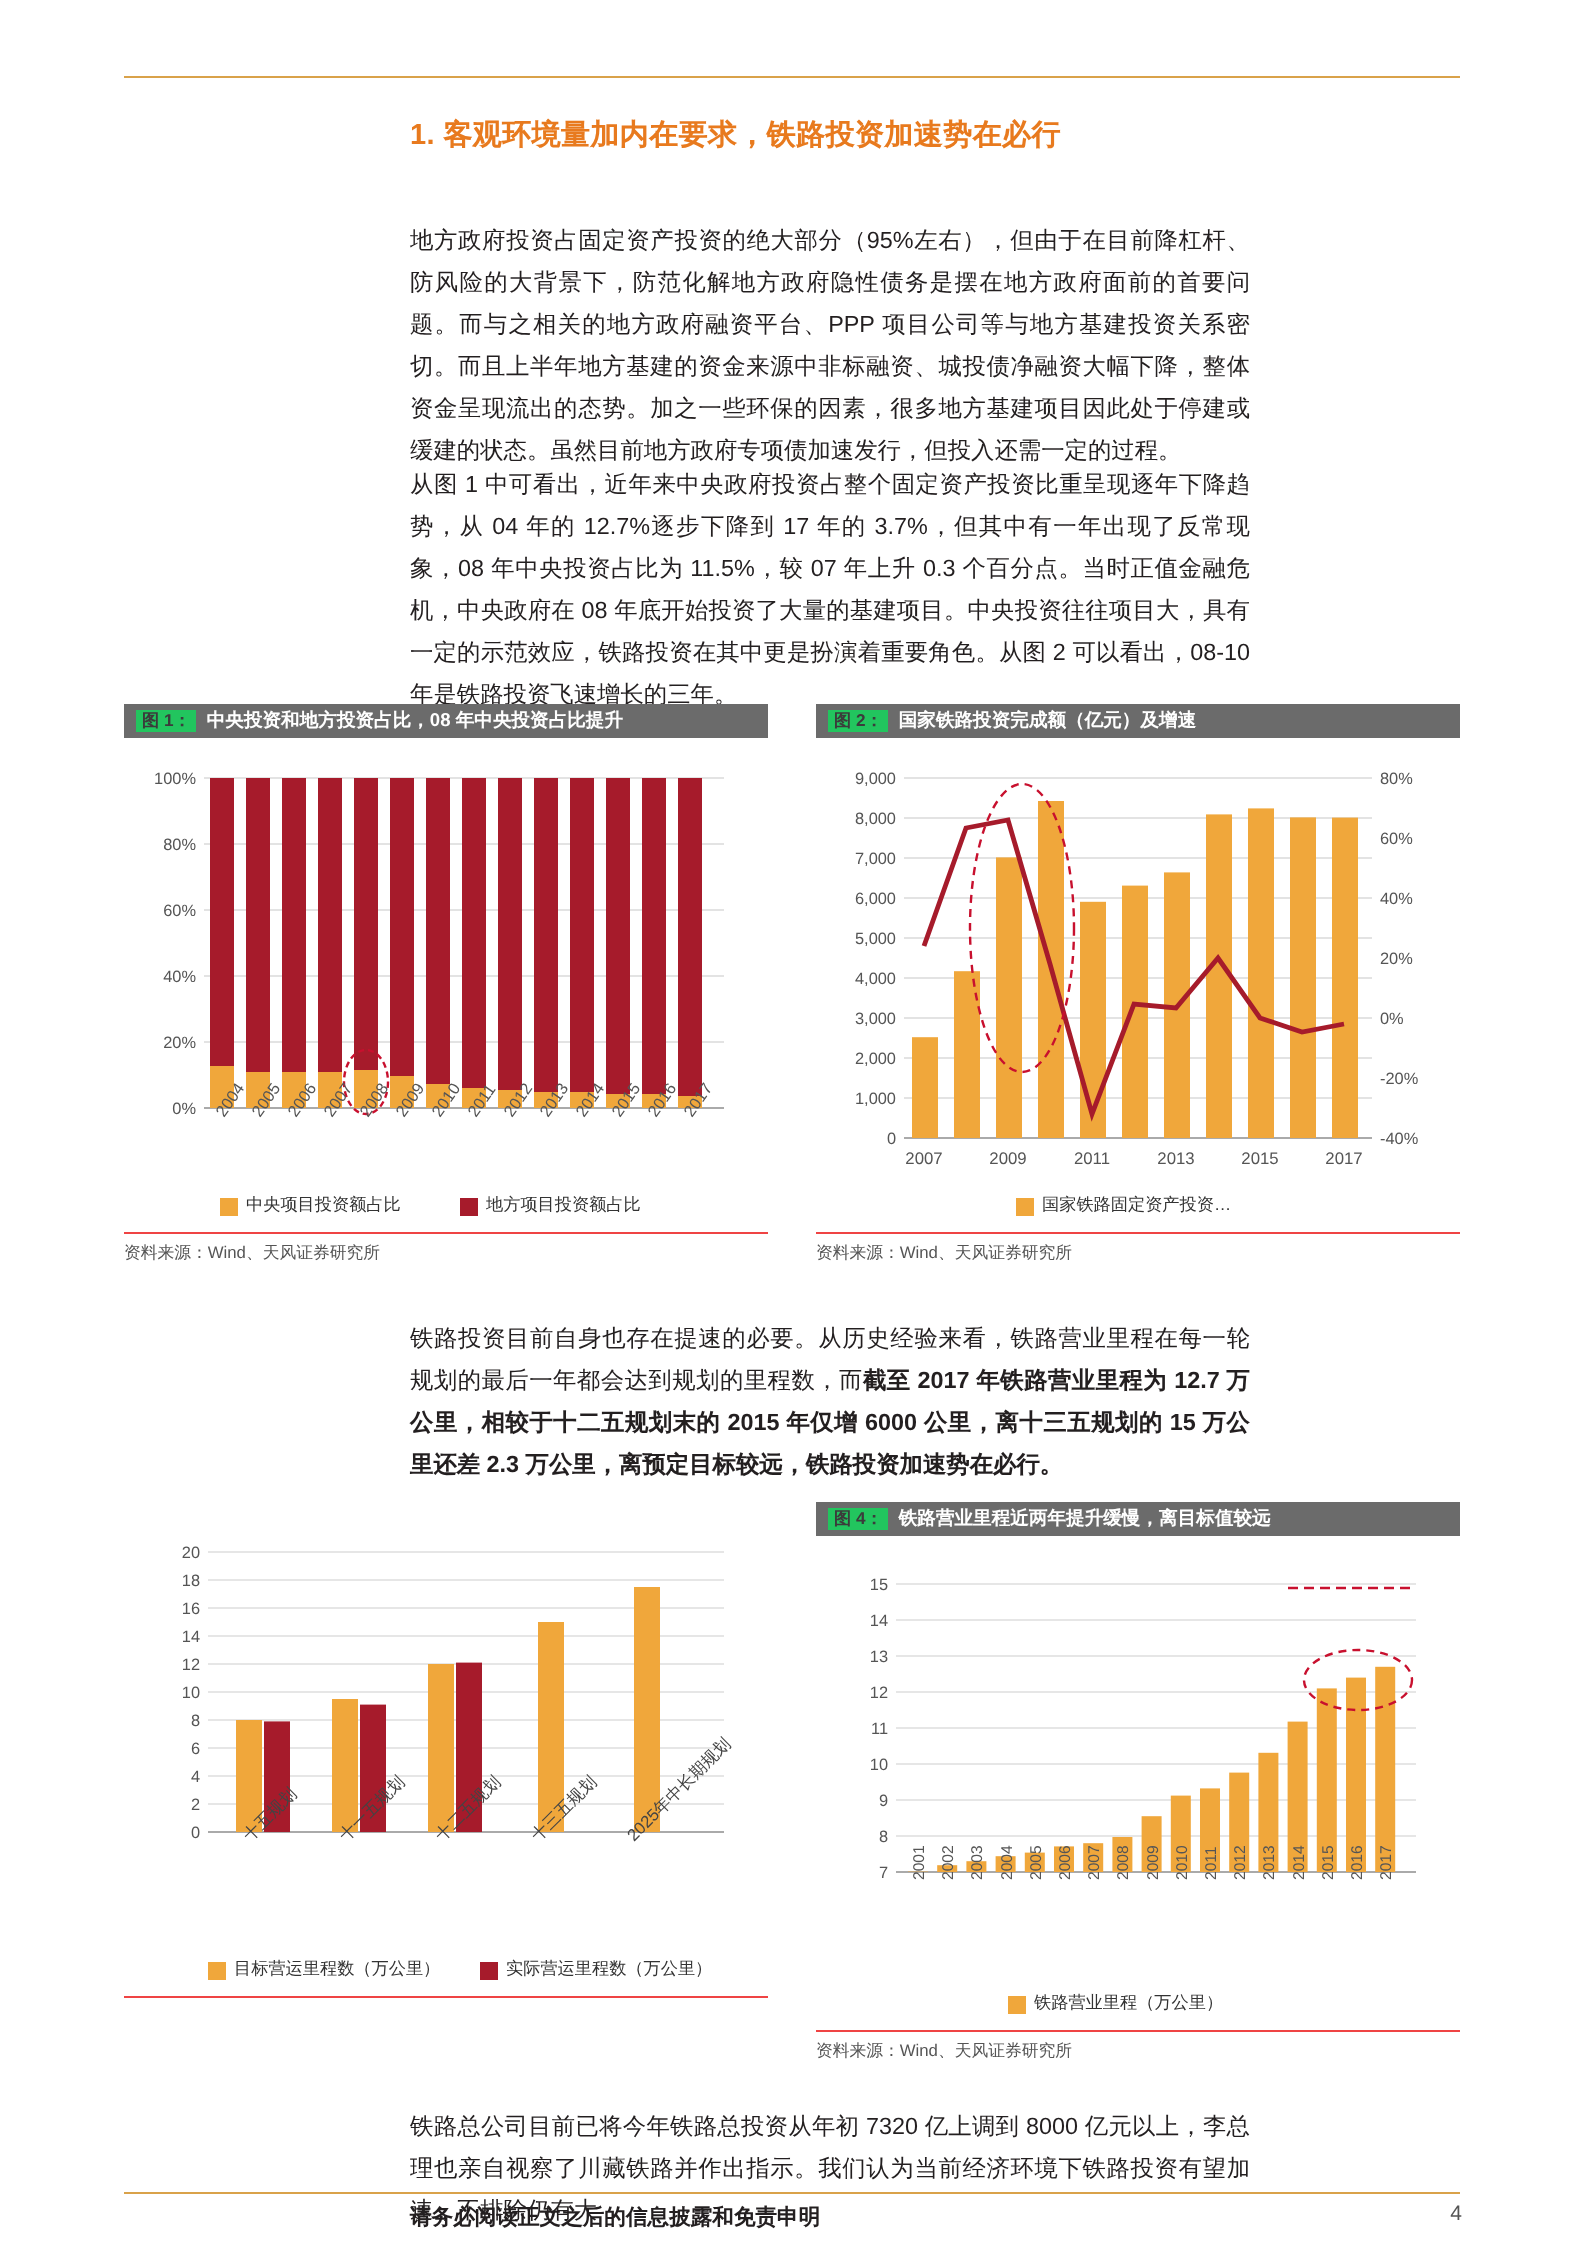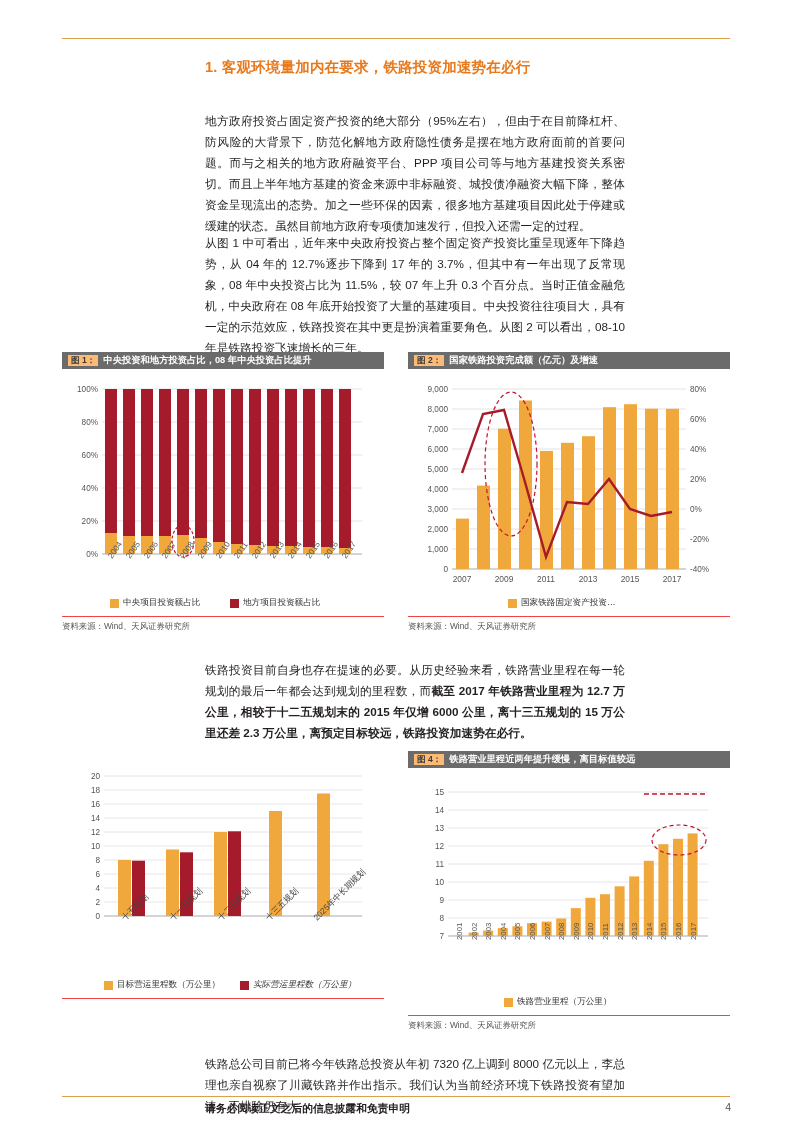--- a/index.html
+++ b/index.html
@@ -48,21 +48,21 @@
     color: #ffffff;
     font-size: 9.3px;
     font-weight: bold;
     padding: 3px 6px 3px 6px;
     display: flex; align-items: center;
     height: 17px;
     white-space: nowrap;
     overflow: hidden;
   }
   .fig .cap .num {
-    background: #fdba74; color: #3b3b3b;
+    background: #22c55e; color: #3b3b3b;
     font-weight: bold; font-size: 8.6px;
     padding: 1px 3px; margin-right: 5px;
     line-height: 1;
   }
   .fig .plot {
     position: relative;
     height: 248px;
     border-bottom: 1px solid #ef4444;
   }
   .fig .src {
@@ -345,21 +345,21 @@
           <text transform="translate(111,170) rotate(-45)">十一五规划</text>
           <text transform="translate(159,170) rotate(-45)">十二五规划</text>
           <text transform="translate(207,170) rotate(-45)">十三五规划</text>
           <text transform="translate(255,170) rotate(-45)">2025年中长期规划</text>
         </g>
       </svg>
       <div class="legend" style="left:42px; top:228px;">
         <span class="sw" style="background:#f0a73b"></span>
         <span class="lb">目标营运里程数（万公里）</span>
       </div>
-      <div class="legend" style="left:178px; top:228px;font-style:italic;">
+      <div class="legend" style="left:178px; top:228px;">
         <span class="sw" style="background:#a61b2b"></span>
         <span class="lb">实际营运里程数（万公里）</span>
       </div>
     </div>
   </div>
 
   <div class="fig" id="fig4">
     <div class="cap">
       <span class="num">图 4：</span>
       <span>铁路营业里程近两年提升缓慢，离目标值较远</span>

